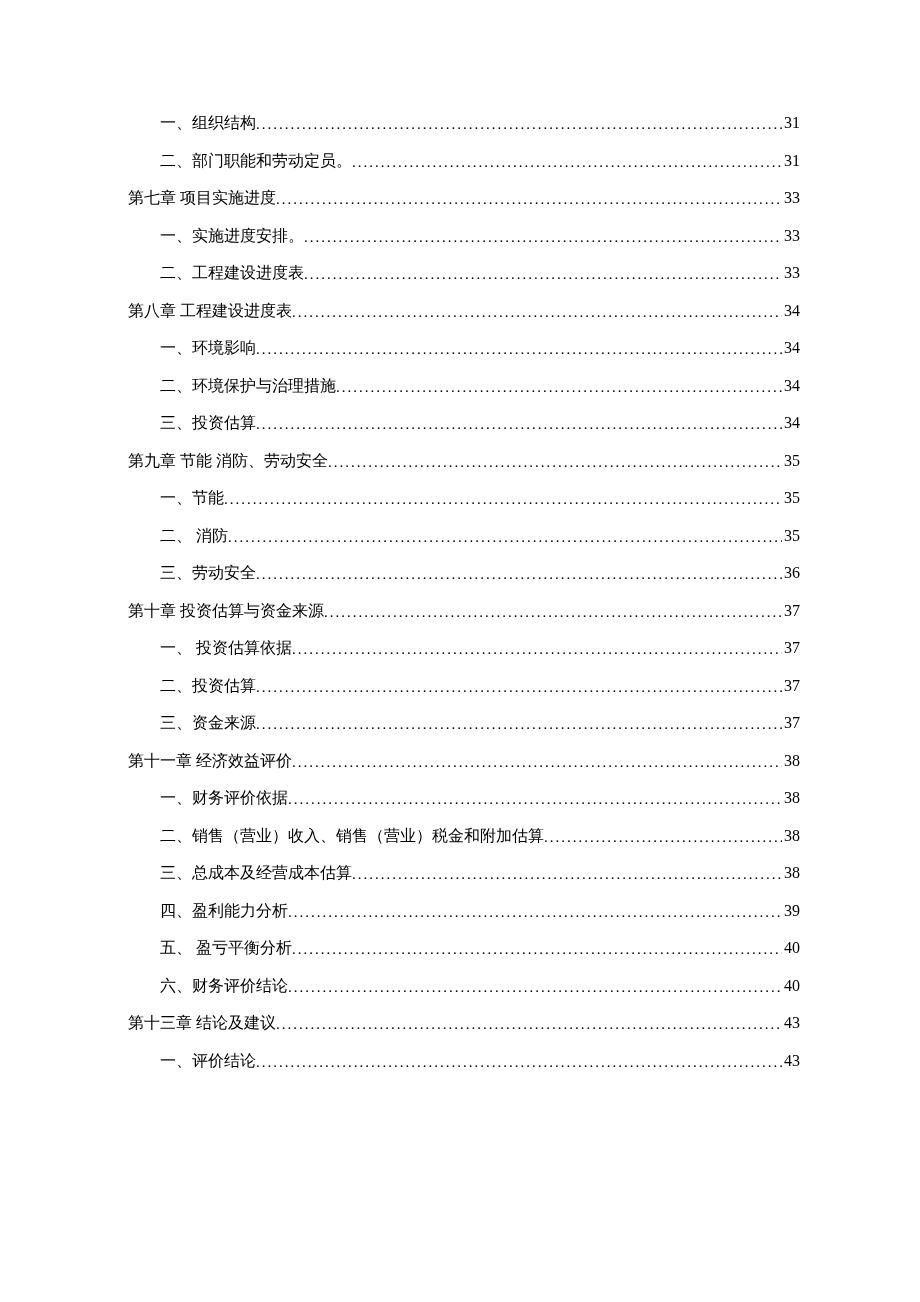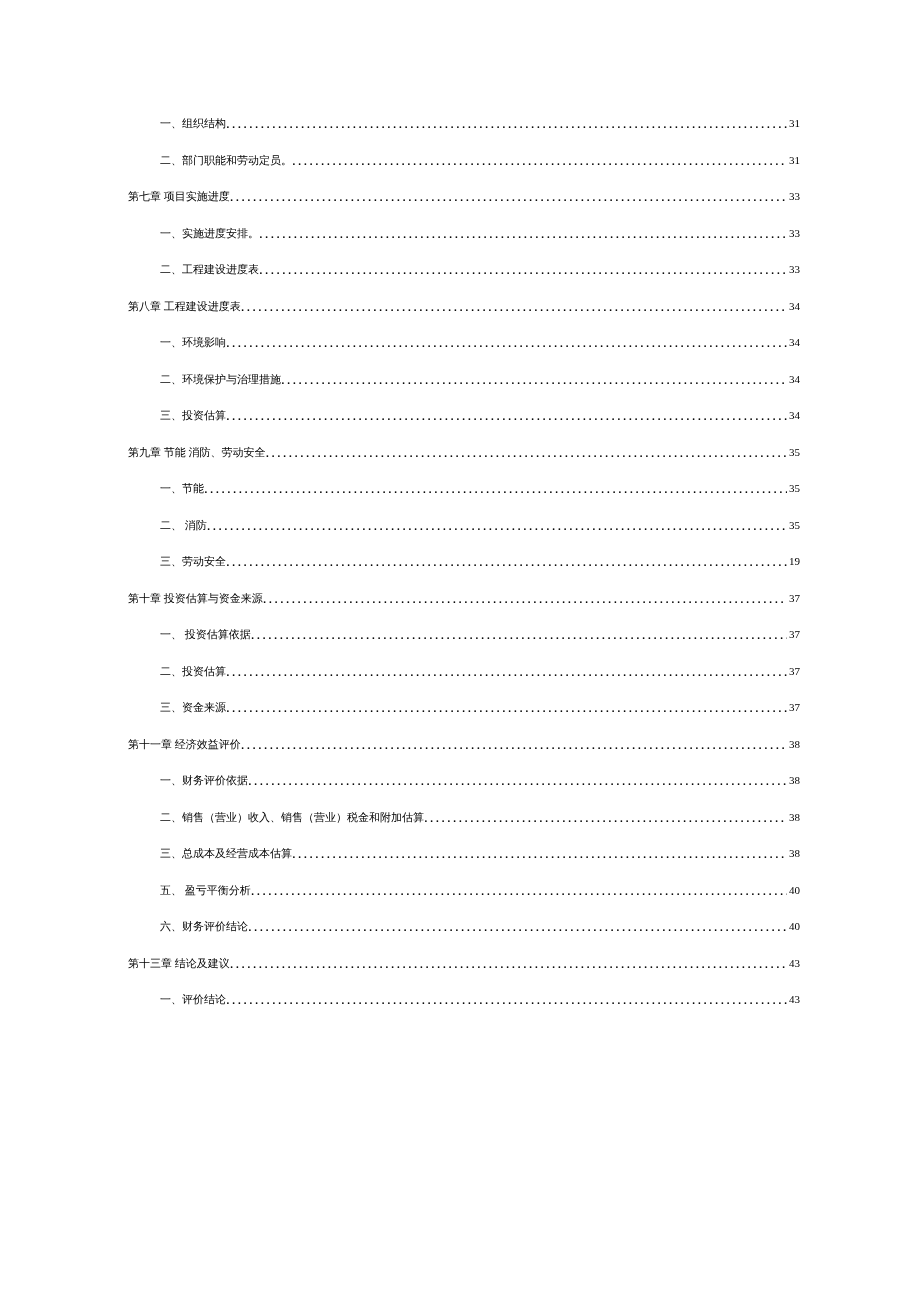--- a/index.html
+++ b/index.html
@@ -12,21 +12,21 @@
     height: 1302px;
     position: relative;
   }
   .page {
     padding: 115px 120px 0 128px;
     box-sizing: border-box;
   }
   .toc-line {
     display: flex;
     align-items: baseline;
-    font-size: 11px;
+    font-size: 16px;
     line-height: 1;
     margin-bottom: 21.5px;
     white-space: nowrap;
   }
   .sub {
     padding-left: 32px;
   }
   .toc-label {
     flex: 0 0 auto;
   }
@@ -107,21 +107,21 @@
       <span class="toc-page">35</span>
     </div>
     <div class="toc-line sub">
       <span class="toc-label">二、 消防</span>
       <span class="toc-dots"></span>
       <span class="toc-page">35</span>
     </div>
     <div class="toc-line sub">
       <span class="toc-label">三、劳动安全</span>
       <span class="toc-dots"></span>
-      <span class="toc-page">19</span>
+      <span class="toc-page">36</span>
     </div>
     <div class="toc-line">
       <span class="toc-label">第十章 投资估算与资金来源</span>
       <span class="toc-dots"></span>
       <span class="toc-page">37</span>
     </div>
     <div class="toc-line sub">
       <span class="toc-label">一、 投资估算依据</span>
       <span class="toc-dots"></span>
       <span class="toc-page">37</span>
@@ -150,20 +150,25 @@
       <span class="toc-label">二、销售（营业）收入、销售（营业）税金和附加估算</span>
       <span class="toc-dots"></span>
       <span class="toc-page">38</span>
     </div>
     <div class="toc-line sub">
       <span class="toc-label">三、总成本及经营成本估算</span>
       <span class="toc-dots"></span>
       <span class="toc-page">38</span>
     </div>
     <div class="toc-line sub">
+      <span class="toc-label">四、盈利能力分析</span>
+      <span class="toc-dots"></span>
+      <span class="toc-page">39</span>
+    </div>
+    <div class="toc-line sub">
       <span class="toc-label">五、 盈亏平衡分析</span>
       <span class="toc-dots"></span>
       <span class="toc-page">40</span>
     </div>
     <div class="toc-line sub">
       <span class="toc-label">六、财务评价结论</span>
       <span class="toc-dots"></span>
       <span class="toc-page">40</span>
     </div>
     <div class="toc-line">

